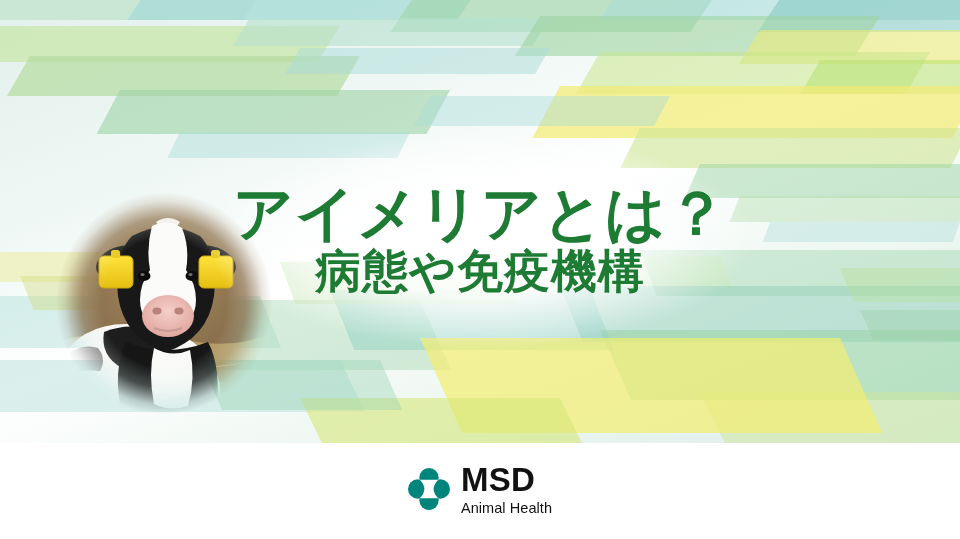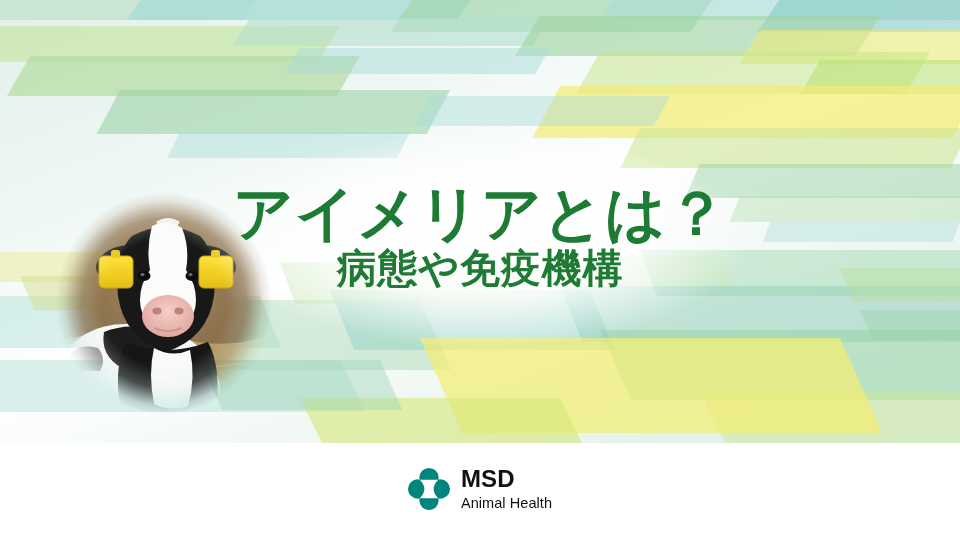--- a/index.html
+++ b/index.html
@@ -115,21 +115,21 @@
   }
 
   #sub-title {
     position: absolute;
     left: 0;
     top: 246px;
     width: 960px;
     text-align: center;
     white-space: nowrap;
     line-height: 1.1;
-    font-size: 40px;
+    font-size: 46px;
     font-weight: 700;
     color: #1e7b34;
     letter-spacing: 0.02em;
     font-family: "DejaVu Sans", "Liberation Sans", sans-serif;
   }
 
   
   #footer {
     position: absolute;
     left: 0;
@@ -155,21 +155,21 @@
     transform: translateY(-2px);
   }
   #msd-mark { flex: 0 0 auto; display: block; }
   #msd-wordmark {
     display: flex;
     flex-direction: column;
     align-items: flex-start;
     line-height: 1;
   }
   #msd-name {
-    font-size: 24px;
+    font-size: 33px;
     font-weight: 700;
     color: #111111;
     letter-spacing: 0.01em;
     font-family: "Liberation Sans", "DejaVu Sans", sans-serif;
   }
   #msd-tagline {
     margin-top: 5px;
     font-size: 14.5px;
     font-weight: 400;
     color: #111111;

